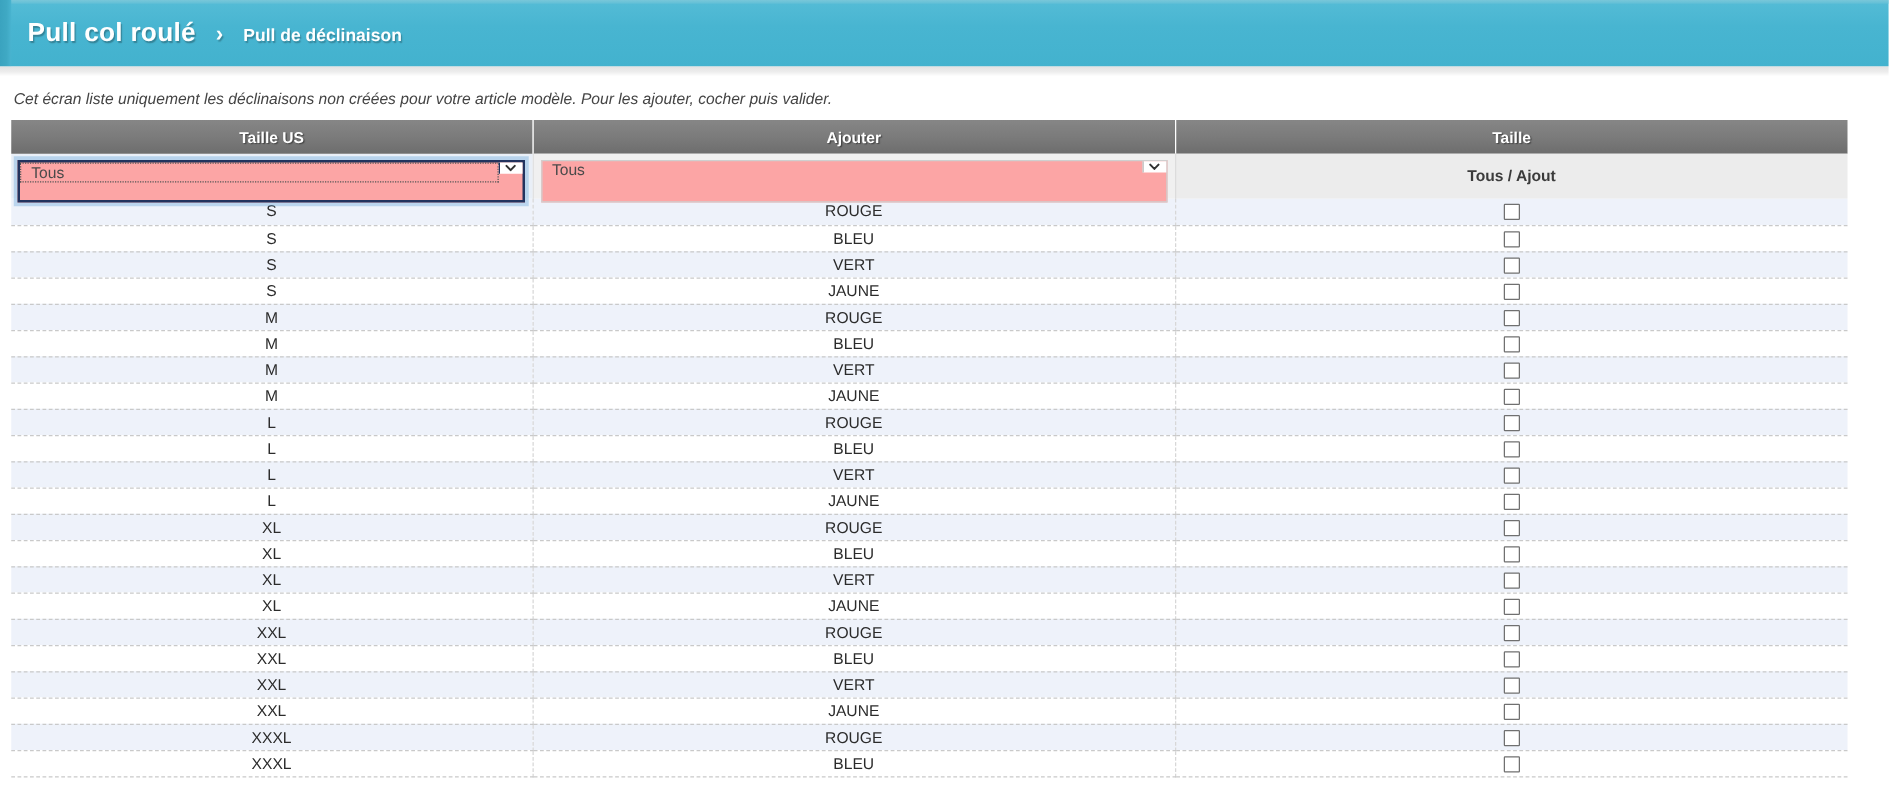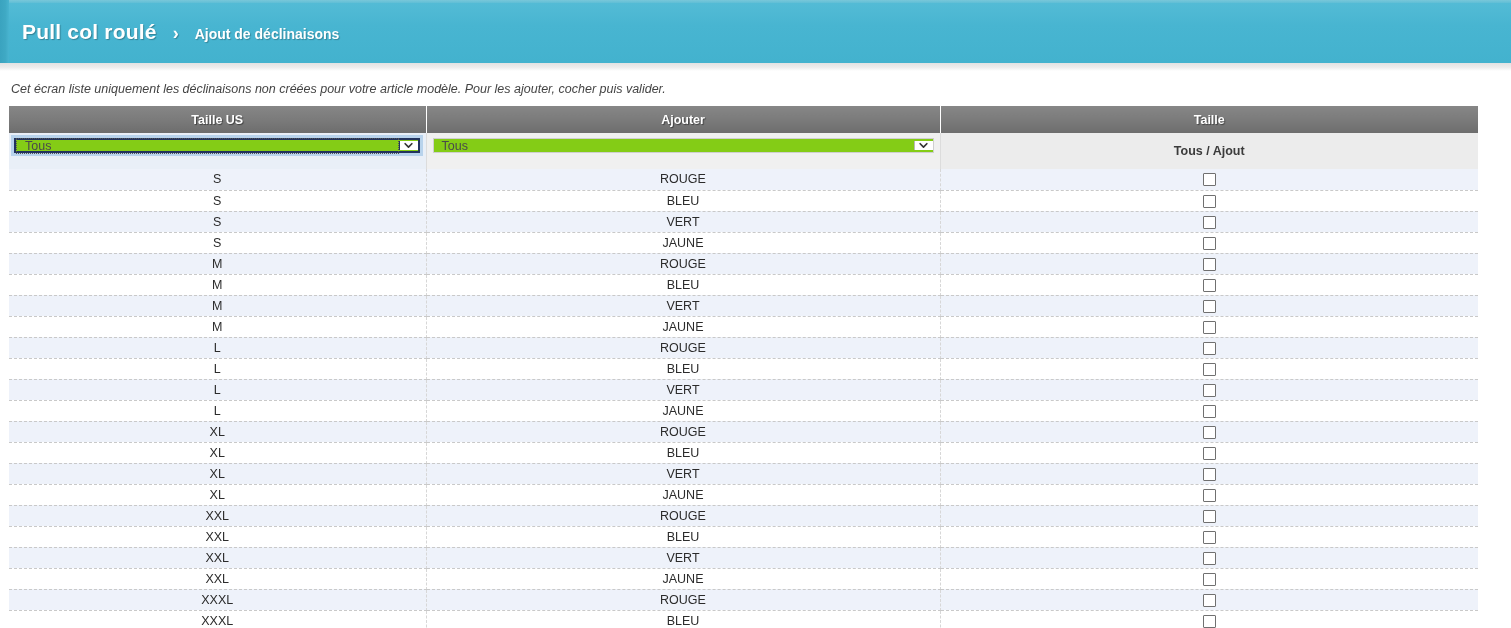--- a/index.html
+++ b/index.html
@@ -7,21 +7,21 @@
     margin: 0; padding: 0;
     width: 1511px; height: 628px;
     background: #ffffff;
     font-family: "Liberation Sans", sans-serif;
     overflow: hidden;
   }
 
   
   .banner {
     position: relative;
-    height: 63px;
+    height: 53px;
     background: linear-gradient(to bottom, #55bcd6 0%, #48b5d1 40%, #43b2ce 100%);
     display: flex;
     align-items: center;
     overflow: hidden;
   }
   .banner-topline {
     position: absolute; top: 0; left: 0; right: 0; height: 3px;
     background: linear-gradient(to bottom, #7fc9da 0%, #62bfd6 100%);
     opacity: .85;
   }
@@ -117,24 +117,24 @@
   
   .sel-wrap {
     position: relative;
     display: block;
     margin: 0 6px;
     height: 26px;
   }
   .sel-wrap.focused { margin-left: 5px; }
   .sel-box {
     position: relative;
-    height: 15px;
-    background: #84cc16;
-    display: flex;
-    align-items: center;
+    height: 34px;
+    background: #fca5a5;
+    display: flex;
+    align-items: flex-start;
   }
   .sel-box.plain {
     border: 1px solid #cfcfcf;
   }
   .sel-box.focus {
     border: 2px solid #22335e;
     box-shadow: 0 0 0 3px rgba(110,170,220,.40);
   }
   .sel-text {
     flex: 1;
@@ -191,21 +191,21 @@
 </style>
 </head>
 <body>
 
 <div class="banner">
   <div class="banner-topline"></div>
   <div class="banner-leftstrip"></div>
   <div class="banner-inner">
     <span class="crumb-title">Pull col roulé</span>
     <span class="crumb-sep">›</span>
-    <span class="crumb-sub">Ajout de déclinaisons</span>
+    <span class="crumb-sub">Pull de déclinaison</span>
   </div>
 </div>
 <div class="banner-shadow"></div>
 
 <div class="content">
 
   <div class="notice">Cet écran liste uniquement les déclinaisons non créées pour votre article modèle. Pour les ajouter, cocher puis valider.</div>
 
   <table class="grid">
     <colgroup>

